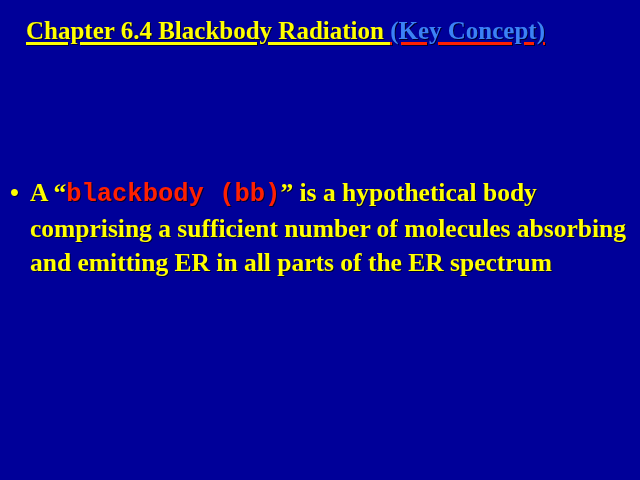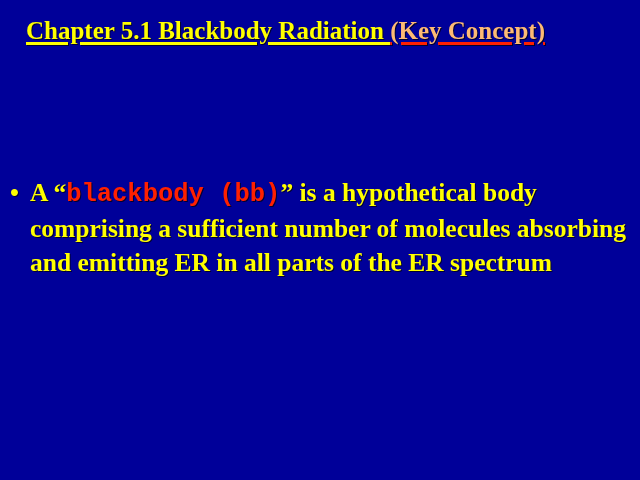--- a/index.html
+++ b/index.html
@@ -36,21 +36,21 @@
   }
   .t-yellow {
     color: #FFFF00;
     text-decoration: underline;
     text-decoration-color: #FFFF00;
     text-decoration-thickness: 3px;
     text-underline-offset: 3px;
     text-shadow: 1px 1px 0 #000033;
   }
   .t-red {
-    color: #fdba74;
+    color: #3b82f6;
     text-decoration: underline;
     text-decoration-color: #FF2000;
     text-decoration-thickness: 3px;
     text-underline-offset: 3px;
     text-shadow: 1px 1px 0 #000033;
   }
 
   
   #body-block {
     position: absolute;
@@ -87,21 +87,21 @@
   .q-yellow {
     color: #FFFF00;
   }
 </style>
 </head>
 <body>
 
 <div id="slide">
 
   <div id="slide-title">
-    <span class="t-yellow">Chapter 5.1 Blackbody Radiation </span><span class="t-red">(Key Concept)</span>
+    <span class="t-yellow">Chapter 6.4 Blackbody Radiation </span><span class="t-red">(Key Concept)</span>
   </div>
 
   <div id="body-block">
 
     <div class="bullet-item">
       <span class="bullet-marker">•</span>
       <span class="bullet-text"><span>A </span><span class="q-yellow">“</span><span class="em-red">blackbody (bb)</span><span class="q-yellow">”</span><span> is a hypothetical body comprising a sufficient number of molecules absorbing and emitting ER in all parts of the ER spectrum</span></span>
     </div>
 
   </div>

